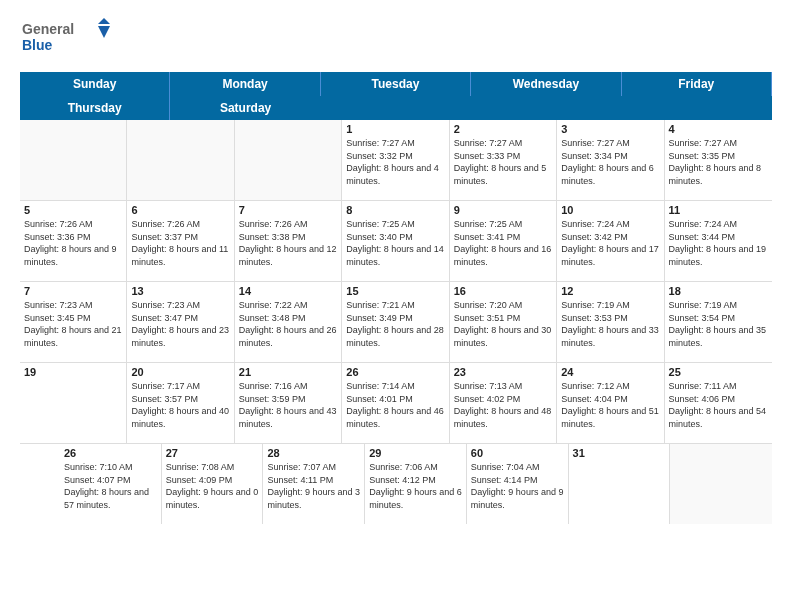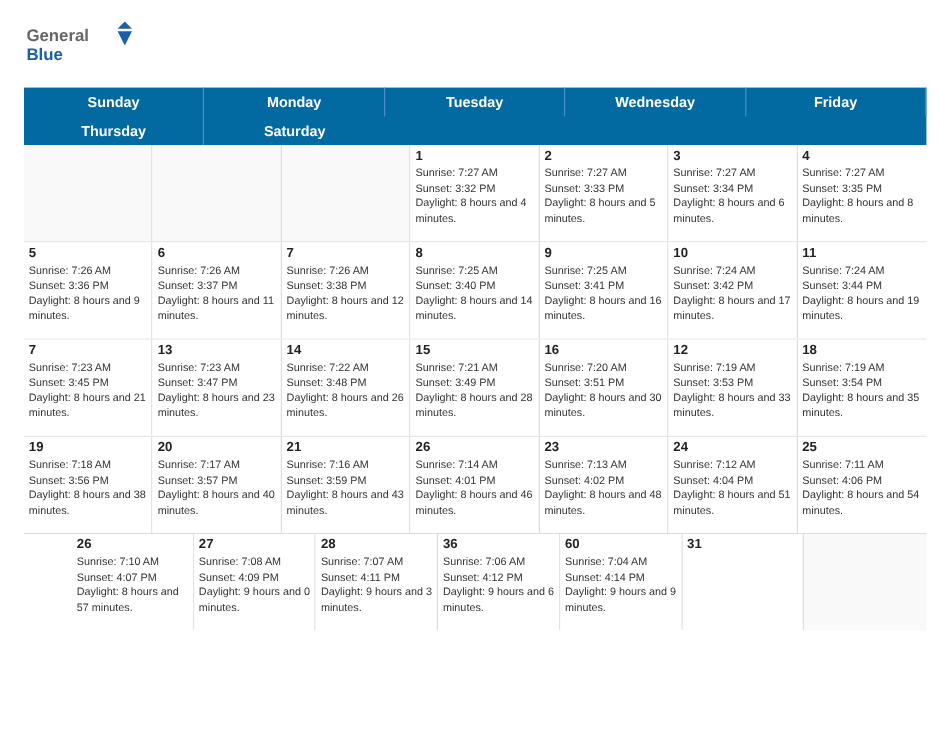--- a/index.html
+++ b/index.html
@@ -204,21 +204,20 @@
             <div class="cell-text">Sunrise: 7:19 AM<br>Sunset: 3:53 PM<br>Daylight: 8 hours and 33 minutes.</div>
           </div>
           <div class="cal-cell">
             <div class="day-num">18</div>
             <div class="cell-text">Sunrise: 7:19 AM<br>Sunset: 3:54 PM<br>Daylight: 8 hours and 35 minutes.</div>
           </div>
         </div>
         <div class="cal-row">
           <div class="cal-cell">
             <div class="day-num">19</div>
-            <div class="cell-text">Sunrise: 7:18 AM<br>Sunset: 3:56 PM<br>Daylight: 8 hours and 38 minutes.</div>
           </div>
           <div class="cal-cell">
             <div class="day-num">20</div>
             <div class="cell-text">Sunrise: 7:17 AM<br>Sunset: 3:57 PM<br>Daylight: 8 hours and 40 minutes.</div>
           </div>
           <div class="cal-cell">
             <div class="day-num">21</div>
             <div class="cell-text">Sunrise: 7:16 AM<br>Sunset: 3:59 PM<br>Daylight: 8 hours and 43 minutes.</div>
           </div>
           <div class="cal-cell">
@@ -245,21 +244,21 @@
           </div>
           <div class="cal-cell">
             <div class="day-num">27</div>
             <div class="cell-text">Sunrise: 7:08 AM<br>Sunset: 4:09 PM<br>Daylight: 9 hours and 0 minutes.</div>
           </div>
           <div class="cal-cell">
             <div class="day-num">28</div>
             <div class="cell-text">Sunrise: 7:07 AM<br>Sunset: 4:11 PM<br>Daylight: 9 hours and 3 minutes.</div>
           </div>
           <div class="cal-cell">
-            <div class="day-num">36</div>
+            <div class="day-num">29</div>
             <div class="cell-text">Sunrise: 7:06 AM<br>Sunset: 4:12 PM<br>Daylight: 9 hours and 6 minutes.</div>
           </div>
           <div class="cal-cell">
             <div class="day-num">60</div>
             <div class="cell-text">Sunrise: 7:04 AM<br>Sunset: 4:14 PM<br>Daylight: 9 hours and 9 minutes.</div>
           </div>
           <div class="cal-cell">
             <div class="day-num">31</div>
           </div>
           <div class="cal-cell empty"></div>

